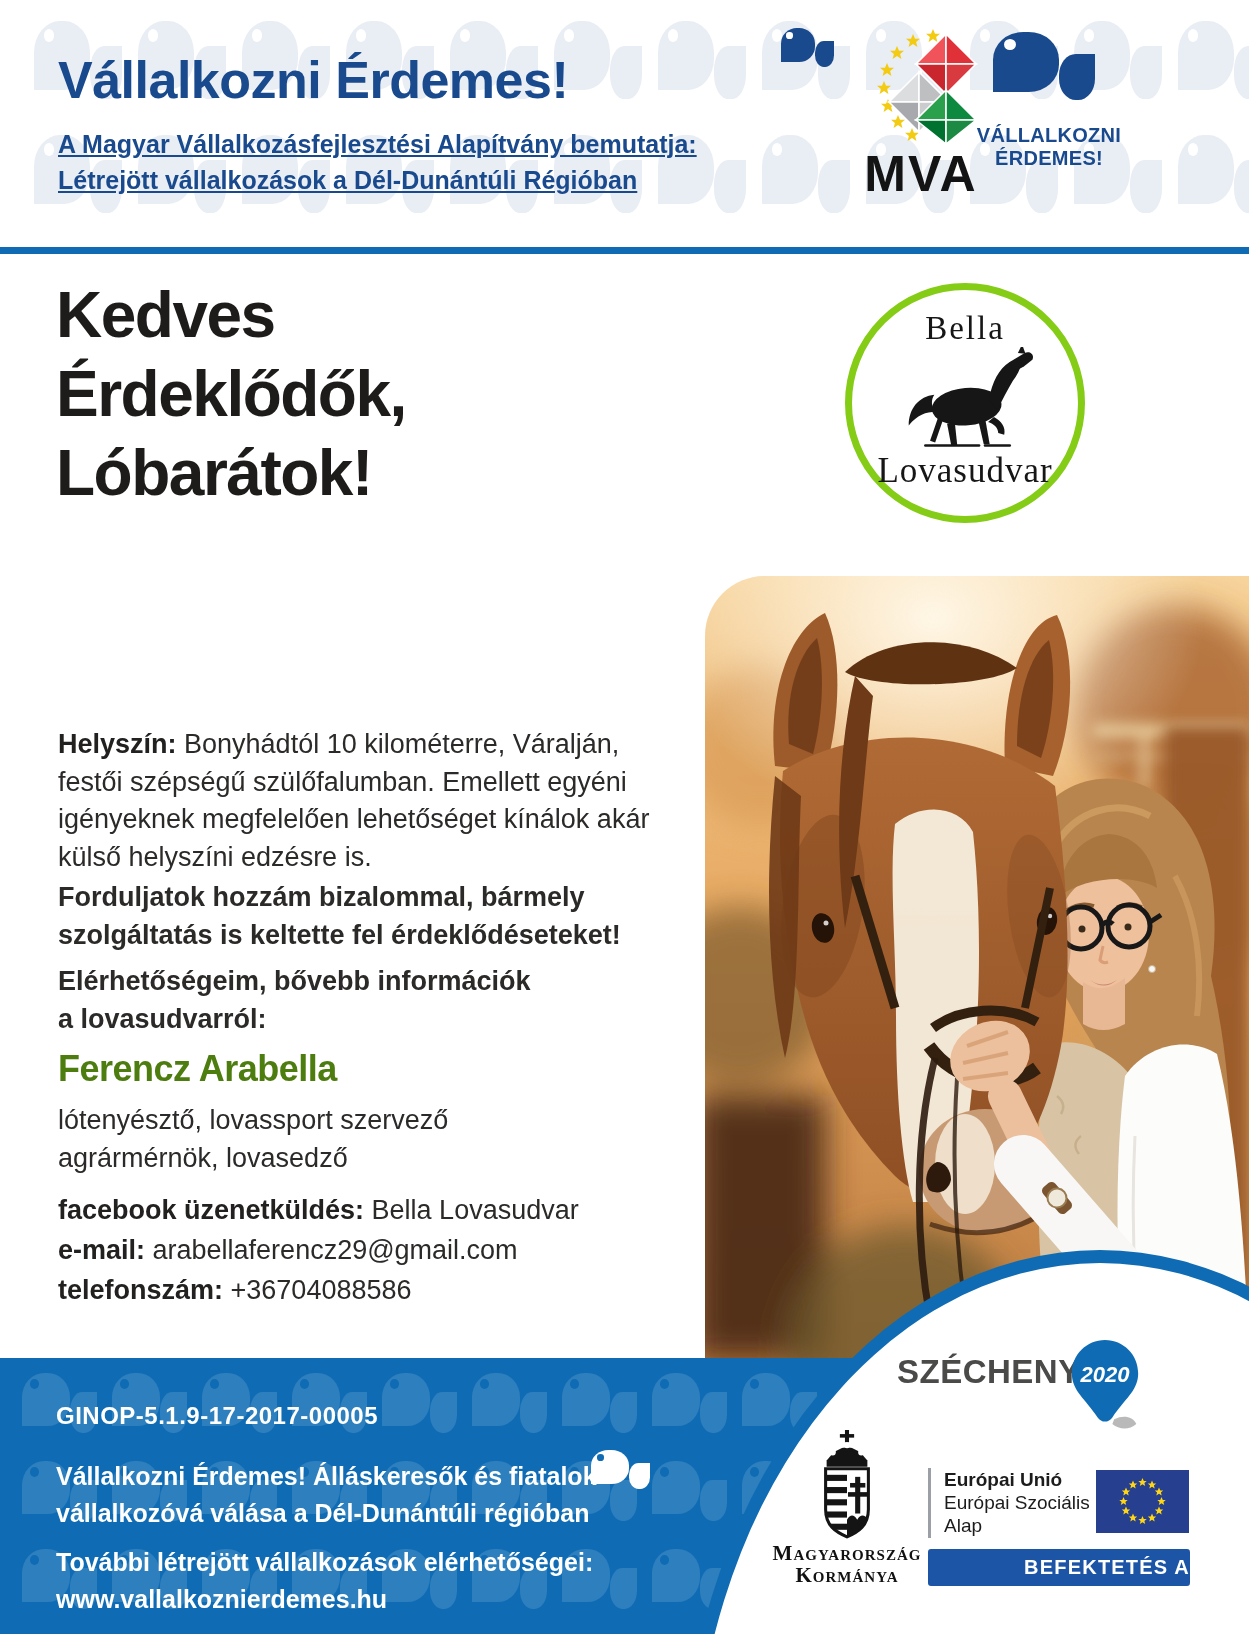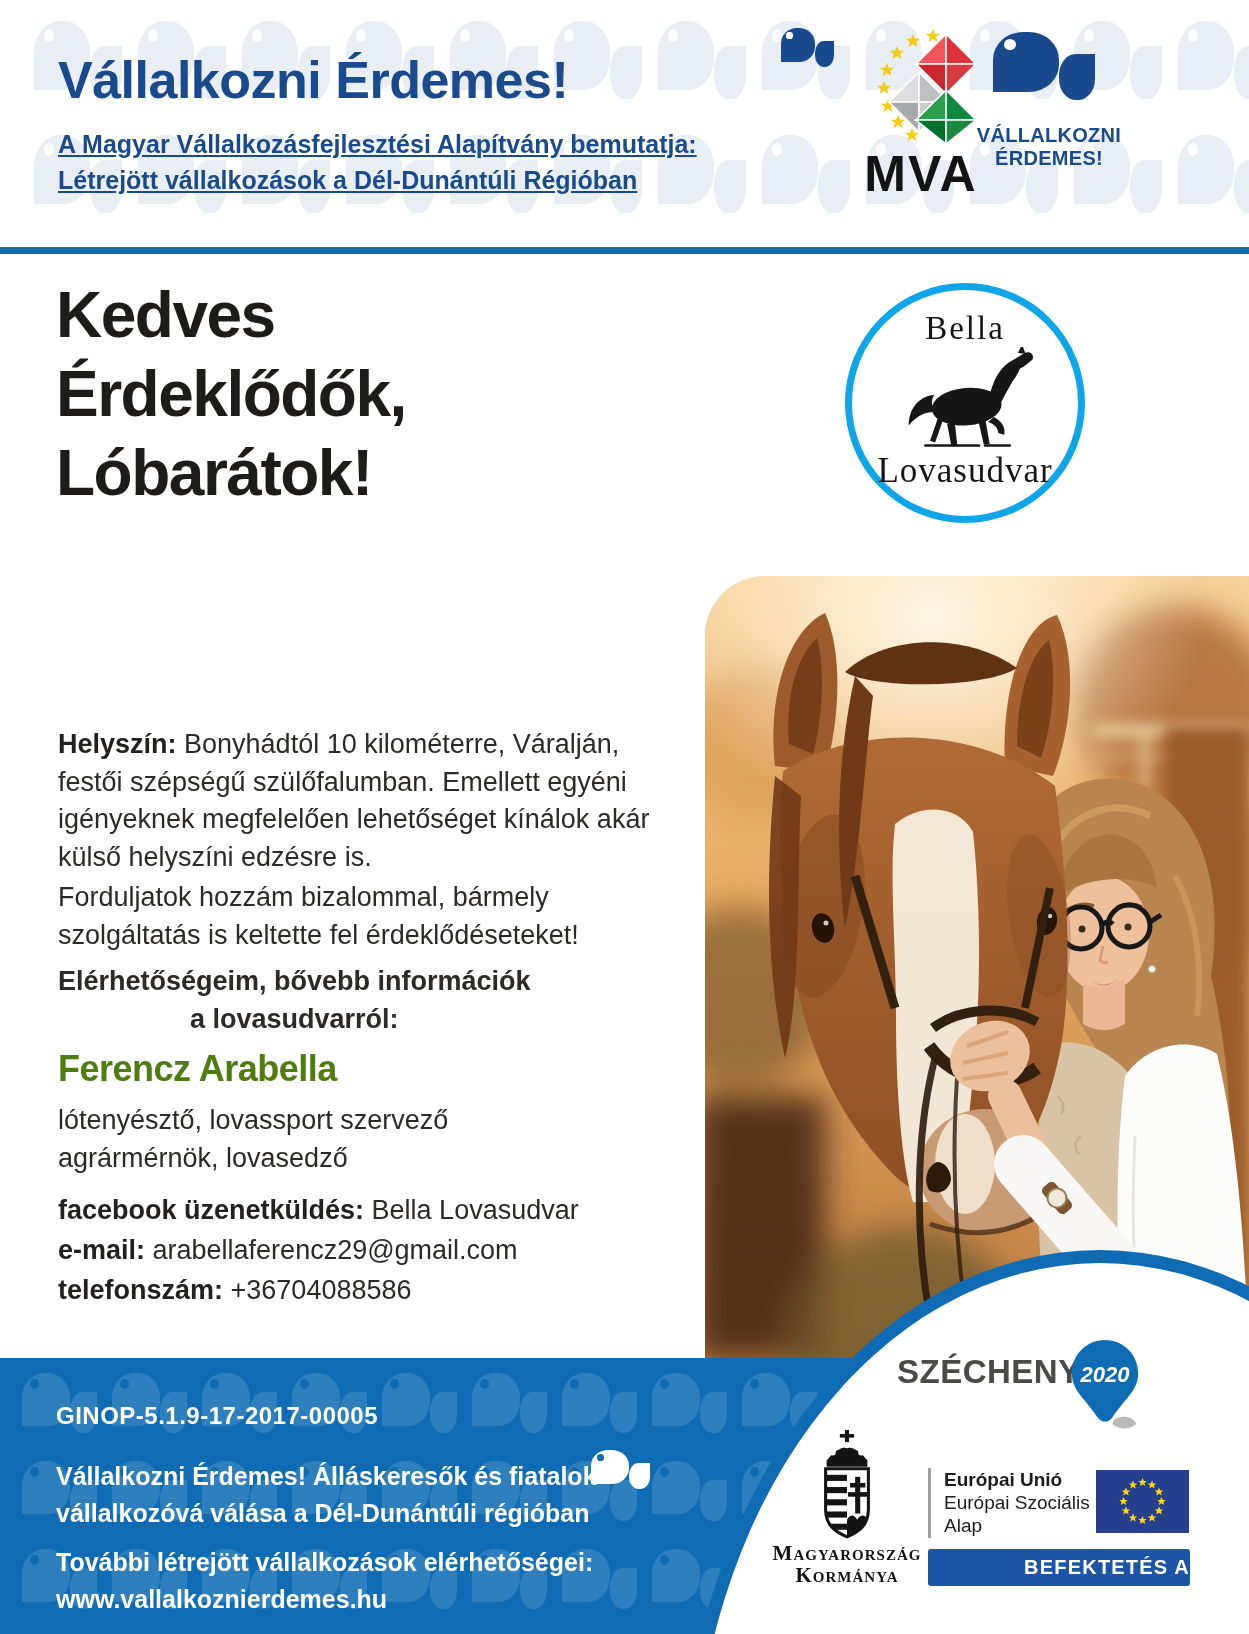--- a/index.html
+++ b/index.html
@@ -38,28 +38,28 @@
   #ve-logo{left:976px; top:24px; width:146px; text-align:center;}
   #ve-bird{margin:0 auto; width:122px; height:100px; --b:var(--navy); --e:#ffffff;}
   #ve-lines{font-size:20px; font-weight:900; color:var(--navy); line-height:23px; letter-spacing:.3px;}
 
   
   #heading{left:56px; top:276px; font-size:64px; font-weight:900; letter-spacing:-1.5px; line-height:79px; color:#1d1c1a;}
   .bodytext{font-size:27px; line-height:37.5px; color:var(--ink);}
   .boldtext{font-weight:700; color:#222120;}
   #intro{left:58px; top:560px;}
   #location{left:58px; top:726px;}
-  #callout{left:58px; top:878px; font-weight:400; line-height:38px;}
-  #contact-heading{left:58px; top:962px; font-weight:700; line-height:38px;text-align:center;}
+  #callout{left:58px; top:878px; font-weight:700; line-height:38px;}
+  #contact-heading{left:58px; top:962px; font-weight:700; line-height:38px;}
   #person-name{left:58px; top:1048px; font-size:36px; font-weight:700; letter-spacing:-.5px; color:#4d7c0f;}
   #person-roles{left:58px; top:1102px;}
   #contacts{left:58px; top:1190px; font-size:27px; line-height:40px; color:var(--ink);}
 
   
-  #bella-logo{left:845px; top:283px; width:240px; height:240px; border:7px solid #0ea5e9; border-radius:50%;
+  #bella-logo{left:845px; top:283px; width:240px; height:240px; border:7px solid #84cc16; border-radius:50%;
               background:#fff; text-align:center; font-family:"Liberation Serif", serif; color:#161616; z-index:2;}
   #bella-top{margin-top:20px; font-size:33px; letter-spacing:2px;}
   #bella-bottom{font-size:35px; letter-spacing:1px; margin-top:-4px;}
   #photo{left:705px; top:576px; width:544px; height:782px; border-radius:60px 0 0 0; overflow:hidden; z-index:1;}
 
   
   #footer{left:0; top:1358px; width:1249px; height:276px; background:var(--accent); overflow:hidden;}
   #footer-bird{left:588px; top:1390px; width:70px; height:56px; --b:#ffffff; --e:var(--accent); z-index:1;}
   .ftext{color:#ffffff; z-index:1;}
   #project-code{left:56px; top:1402px; font-size:24px; font-weight:800; letter-spacing:.5px;}

